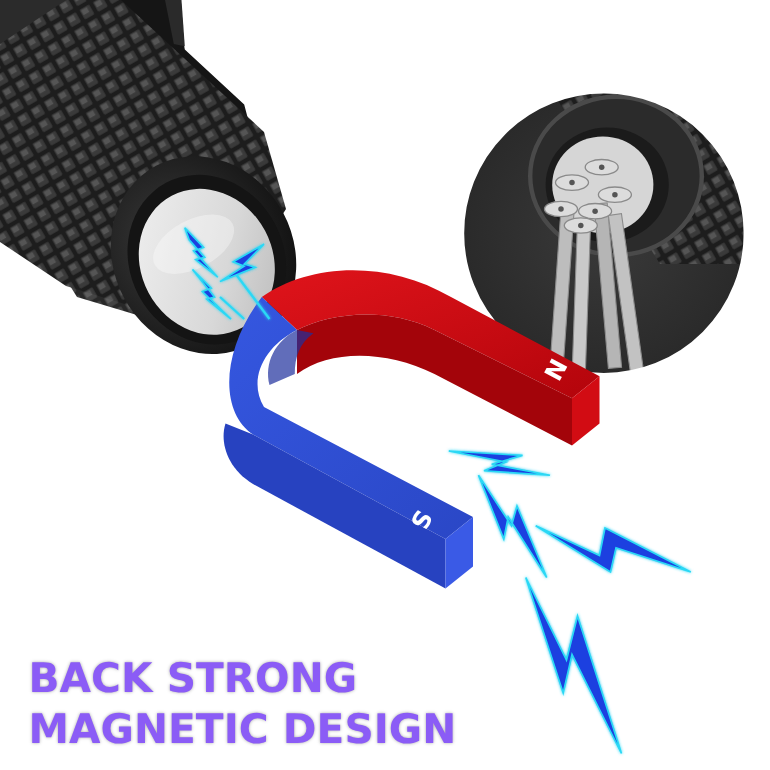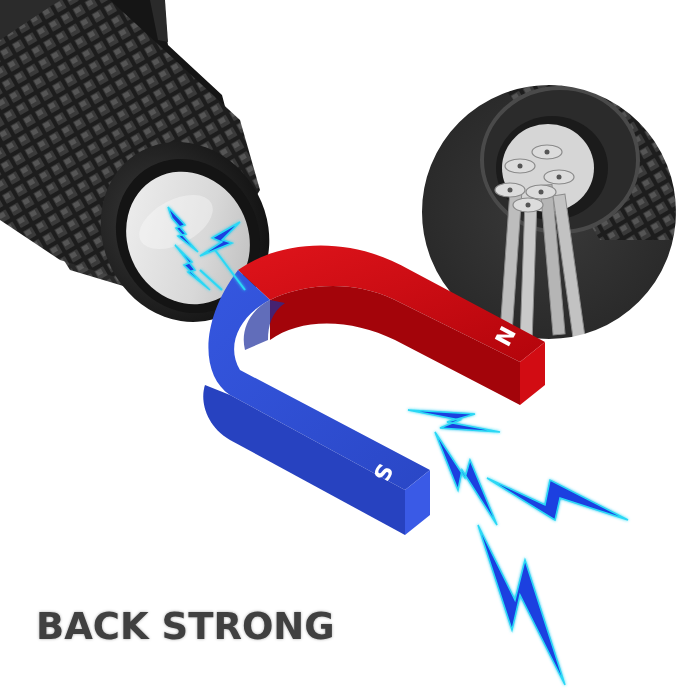--- a/index.html
+++ b/index.html
@@ -1,18 +1,18 @@
 <!DOCTYPE html>
 <html><head>
 <meta charset="utf-8">
 <style>
   html,body{margin:0;padding:0;background:#ffffff;}
   #stage{position:relative;width:700px;height:700px;overflow:hidden;background:#ffffff;font-family:"Liberation Sans",sans-serif;}
   .layer{position:absolute;left:0;top:0;width:700px;height:700px;}
-  .headline{position:absolute;left:20px;top:588px;margin:16px;font-family:"DejaVu Sans",sans-serif;font-weight:bold;color:#404040;font-size:37px;line-height:46px;letter-spacing:0px;text-shadow:0 0 3px rgba(0,0,0,0.35);}
+  .headline{position:absolute;left:20px;top:588px;margin:6px;font-family:"DejaVu Sans",sans-serif;font-weight:bold;color:#8b5cf6;font-size:37px;line-height:46px;letter-spacing:0px;text-shadow:0 0 3px rgba(0,0,0,0.35);}
   .headline span{display:block;white-space:nowrap;}
 </style>
 </head>
 <body>
 
 <div id="stage">
 
   <svg class="layer" viewBox="0 0 700 700">
     <defs>
       <pattern id="knurl" width="14" height="14" patternUnits="userSpaceOnUse" patternTransform="rotate(-30)">
@@ -127,14 +127,15 @@
 
       <path d="M408,410 L475,414 L447,422 L500,432 L440,428 L460,420 Z" fill="#1a3fe0" stroke="#2ad8f5" stroke-width="1.5"></path>
       <path d="M435,432 L465,478 L470,460 L497,525 L462,470 L458,490 Z" fill="#1a3fe0" stroke="#2ad8f5" stroke-width="1.5"></path>
       <path d="M487,478 L545,505 L550,480 L628,520 L560,498 L555,520 Z" fill="#1a3fe0" stroke="#2ad8f5" stroke-width="1.5"></path>
       <path d="M478,525 L515,600 L525,560 L565,685 L520,595 L512,630 Z" fill="#1a3fe0" stroke="#2ad8f5" stroke-width="1.5"></path>
     </g>
   </svg>
 
   <h1 class="headline">
     <span>BACK STRONG</span>
+    <span>MAGNETIC DESIGN</span>
   </h1>
 </div>
 
 </body></html>

